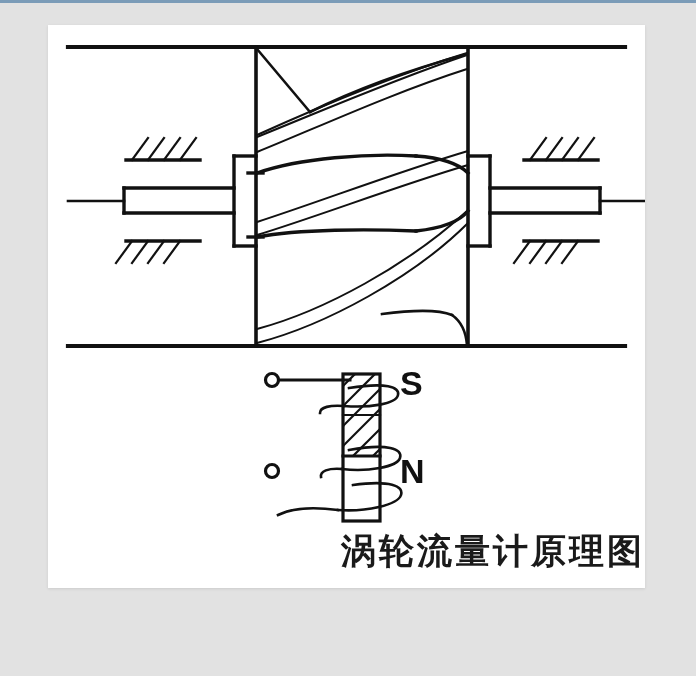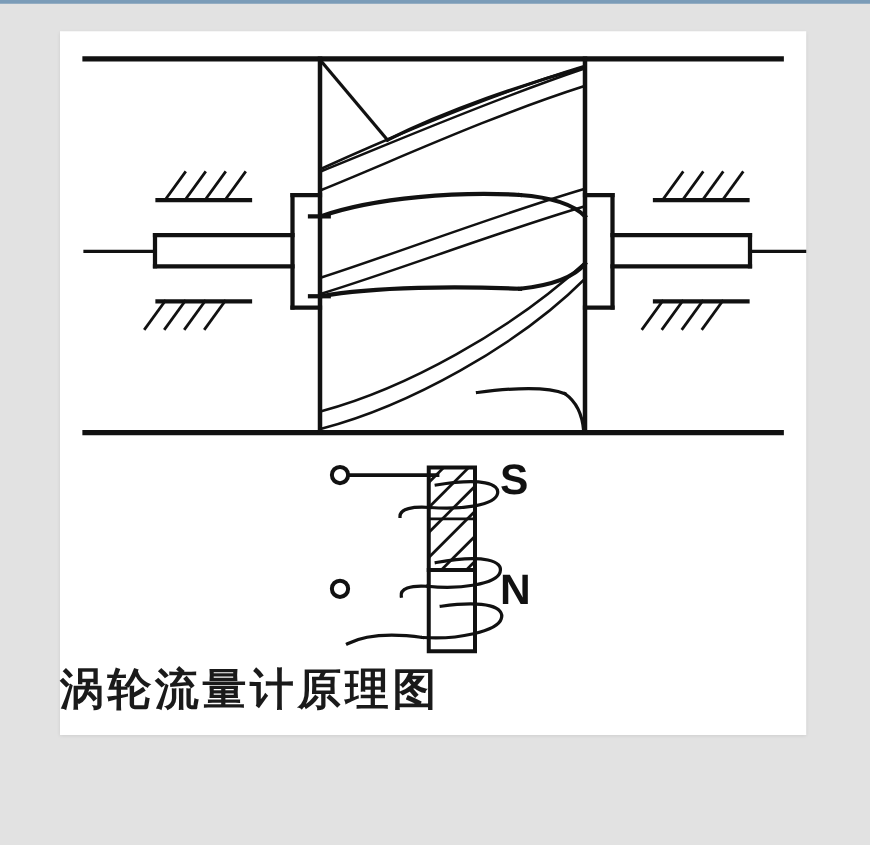--- a/index.html
+++ b/index.html
@@ -55,21 +55,21 @@
     font-family: "Liberation Sans", sans-serif;
     font-size: 34px;
     font-weight: 700;
     fill: #111111;
   }
   #caption {
     position: absolute;
     left: 0;
     top: 503px;
     width: 597px;
-    text-align: left;
+    text-align: right;
     font-family: "DejaVu Sans", "Liberation Sans", sans-serif;
     font-size: 35px;
     font-weight: 700;
     letter-spacing: 3px;
     color: #1a1a1a;
     white-space: nowrap;
   }
 </style>
 </head>
 <body>

